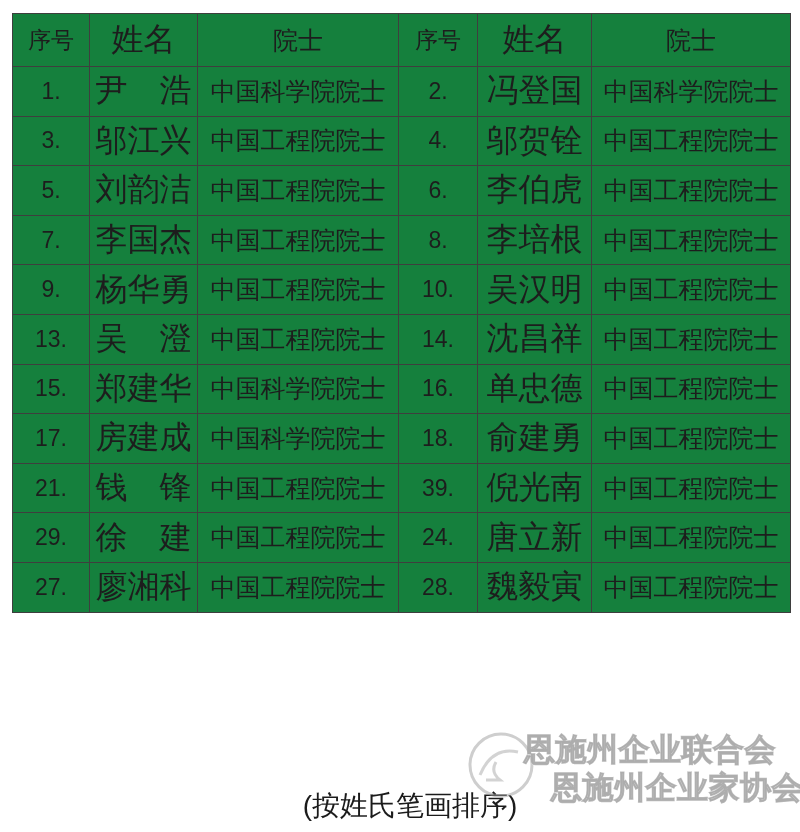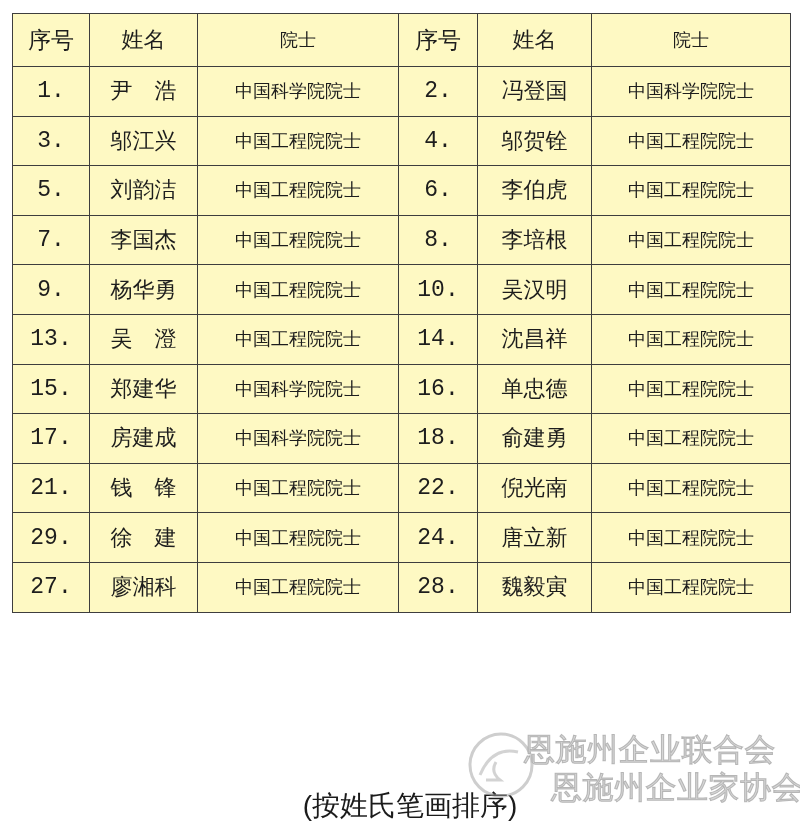--- a/index.html
+++ b/index.html
@@ -6,45 +6,44 @@
   body{
     width:800px;height:832px;
     font-family:"Liberation Sans","DejaVu Sans",sans-serif;
     color:#1d1d1d;
   }
   .page{position:relative;width:800px;height:832px;background:#ffffff;overflow:hidden;}
 
   table.roster{
     position:absolute;left:12px;top:13px;width:778px;
     border-collapse:collapse;table-layout:fixed;
-    background:#fef9c3;
-    font-family:Liberation Mono, monospace;
+    background:#15803d;
   }
   th,td{
     border:1.5px solid #3e3e3e;
     text-align:center;vertical-align:middle;
     padding:0;font-weight:400;
     overflow:hidden;white-space:nowrap;
   }
   thead th{height:52px;font-size:25px;}
   tbody td{height:48.6px;}
   .c0,.c3{font-size:23px;}
-  .c1,.c4{font-size:22px;}
-  .c2,.c5{font-size:18px;}
+  .c1,.c4{font-size:32px;}
+  .c2,.c5{font-size:25px;}
 
   .caption{
     position:absolute;top:787px;left:0;width:728px;
     text-align:center;text-indent:92px;
     font-size:28px;color:#1b1b1b;
   }
 
   .watermark{position:absolute;left:0;top:0;width:800px;height:832px;pointer-events:none;}
   .wm-logo{position:absolute;left:466px;top:730px;width:70px;height:70px;opacity:.5;}
   .wm-text{
-    position:absolute;font-weight:400;white-space:nowrap;
+    position:absolute;font-weight:700;white-space:nowrap;
     color:rgba(187,187,187,.62);
     -webkit-text-stroke:1px rgba(140,140,140,.55);
     text-shadow:0 1px 0 rgba(255,255,255,.75);
     letter-spacing:0.5px;
   }
   .wm-line1{left:524px;top:729px;font-size:31px;}
   .wm-line2{left:536px;top:767px;font-size:31px;margin-left:15px;}
 </style>
 </head>
 <body>
@@ -132,21 +131,21 @@
           <td class="c1">房建成</td>
           <td class="c2">中国科学院院士</td>
           <td class="c3">18.</td>
           <td class="c4">俞建勇</td>
           <td class="c5">中国工程院院士</td>
         </tr>
         <tr>
           <td class="c0">21.</td>
           <td class="c1">钱　锋</td>
           <td class="c2">中国工程院院士</td>
-          <td class="c3">22.</td>
+          <td class="c3">39.</td>
           <td class="c4">倪光南</td>
           <td class="c5">中国工程院院士</td>
         </tr>
         <tr>
           <td class="c0">29.</td>
           <td class="c1">徐　建</td>
           <td class="c2">中国工程院院士</td>
           <td class="c3">24.</td>
           <td class="c4">唐立新</td>
           <td class="c5">中国工程院院士</td>

